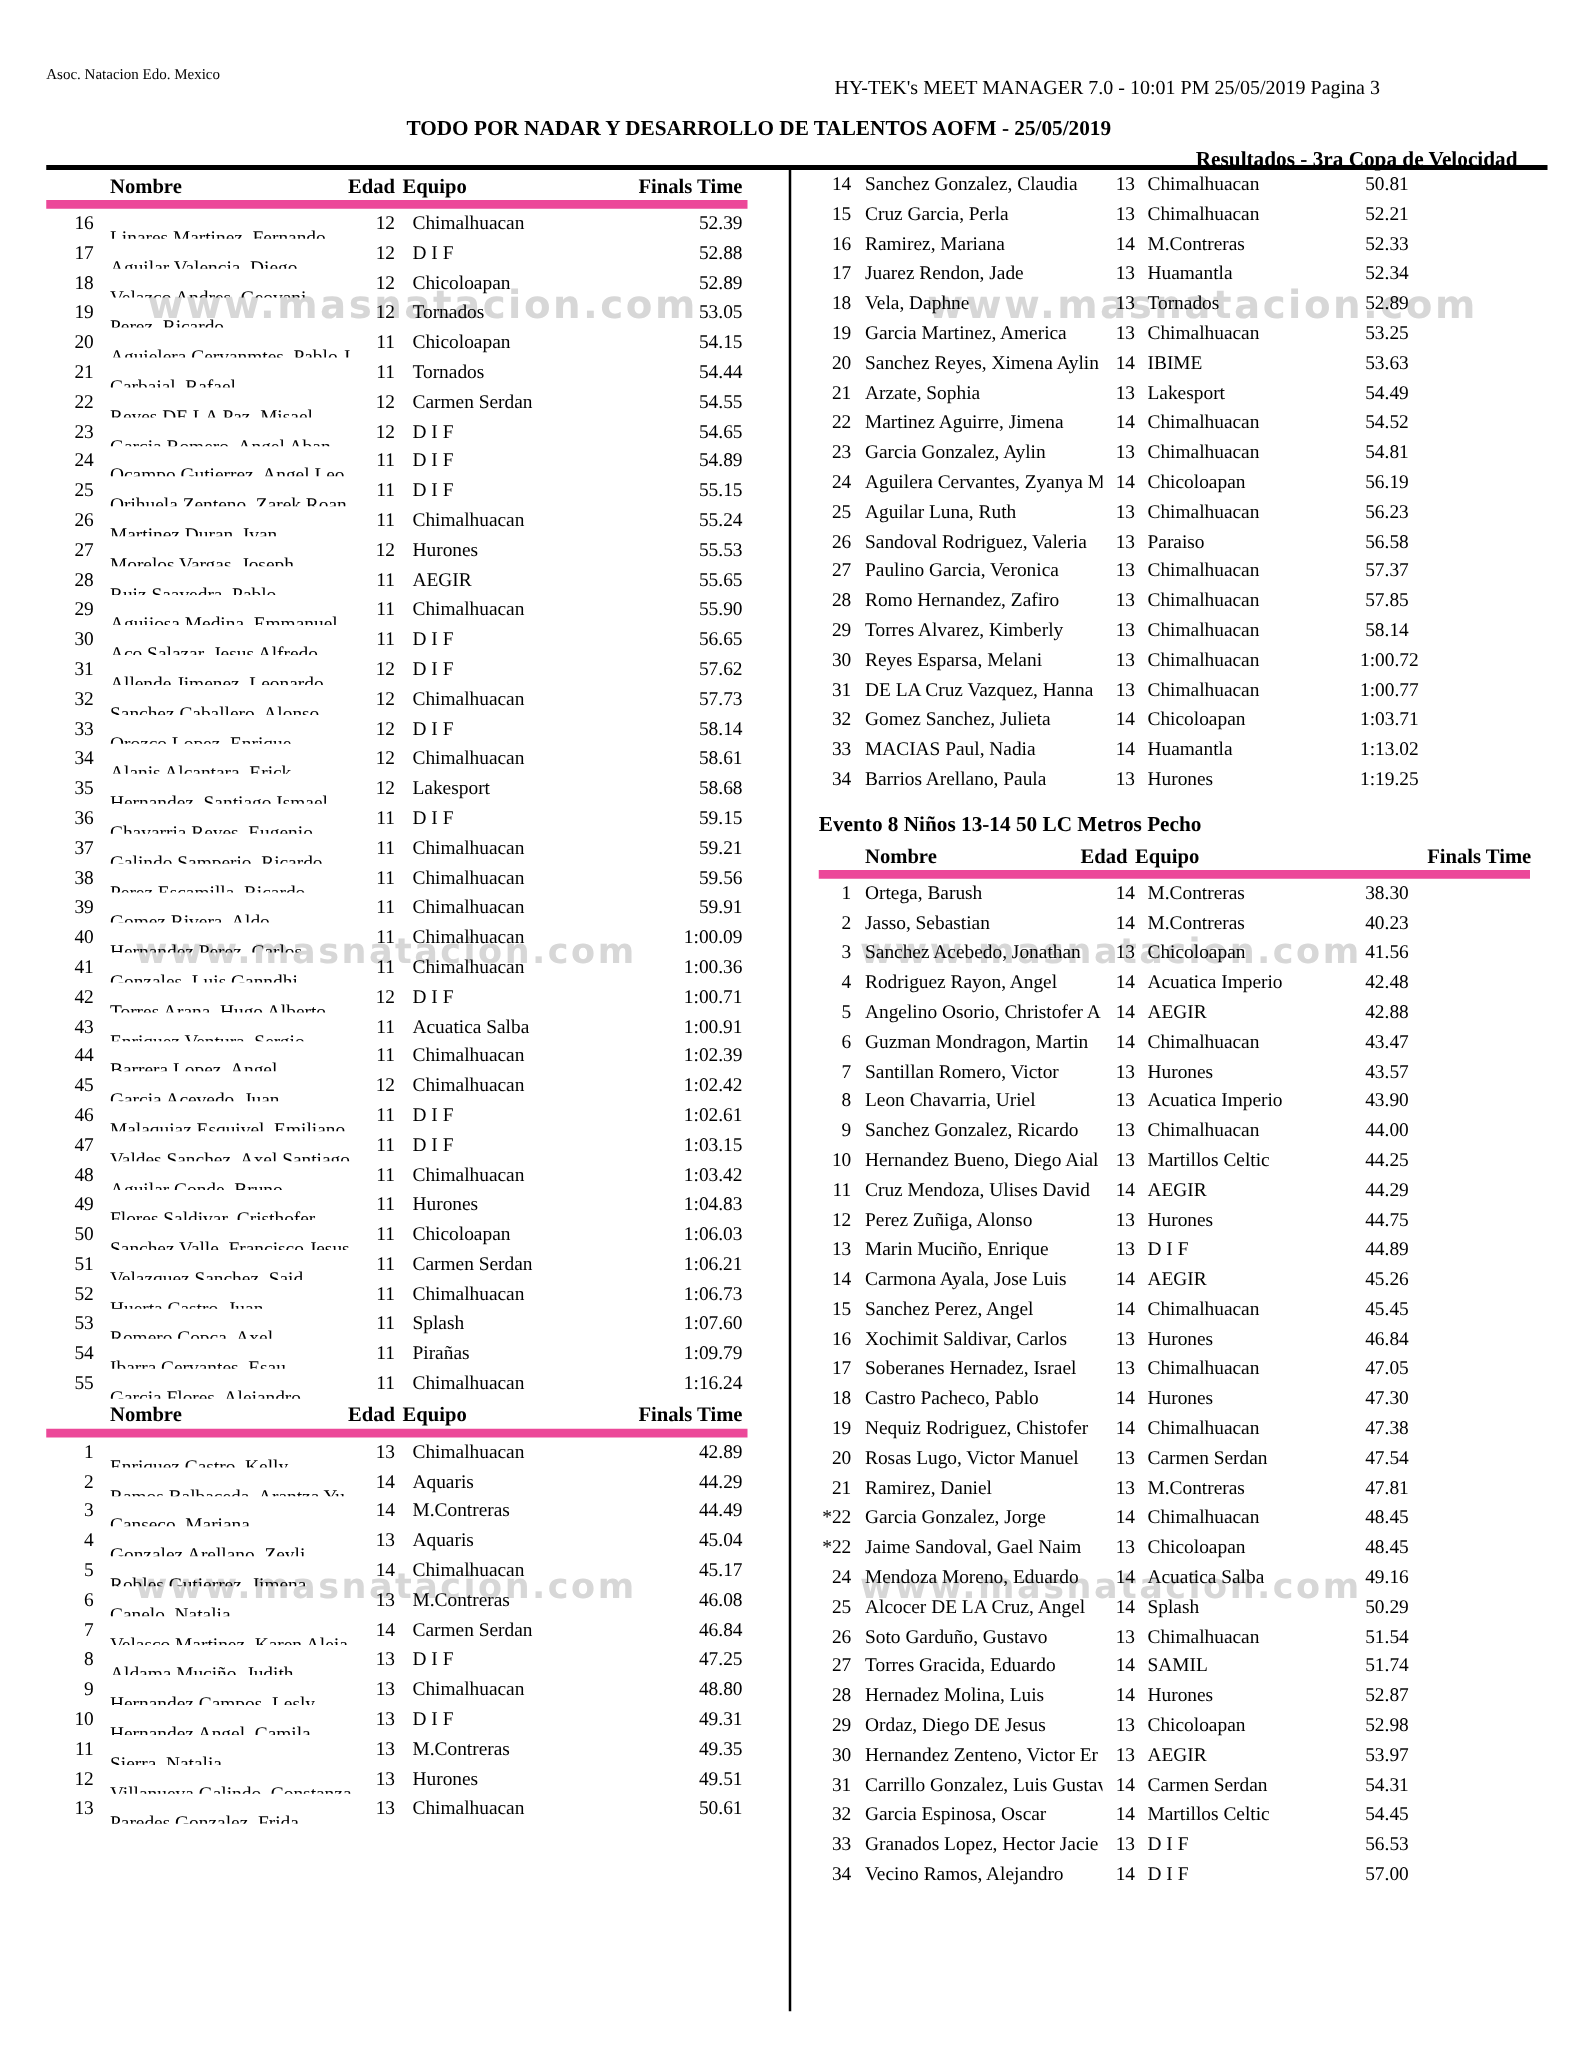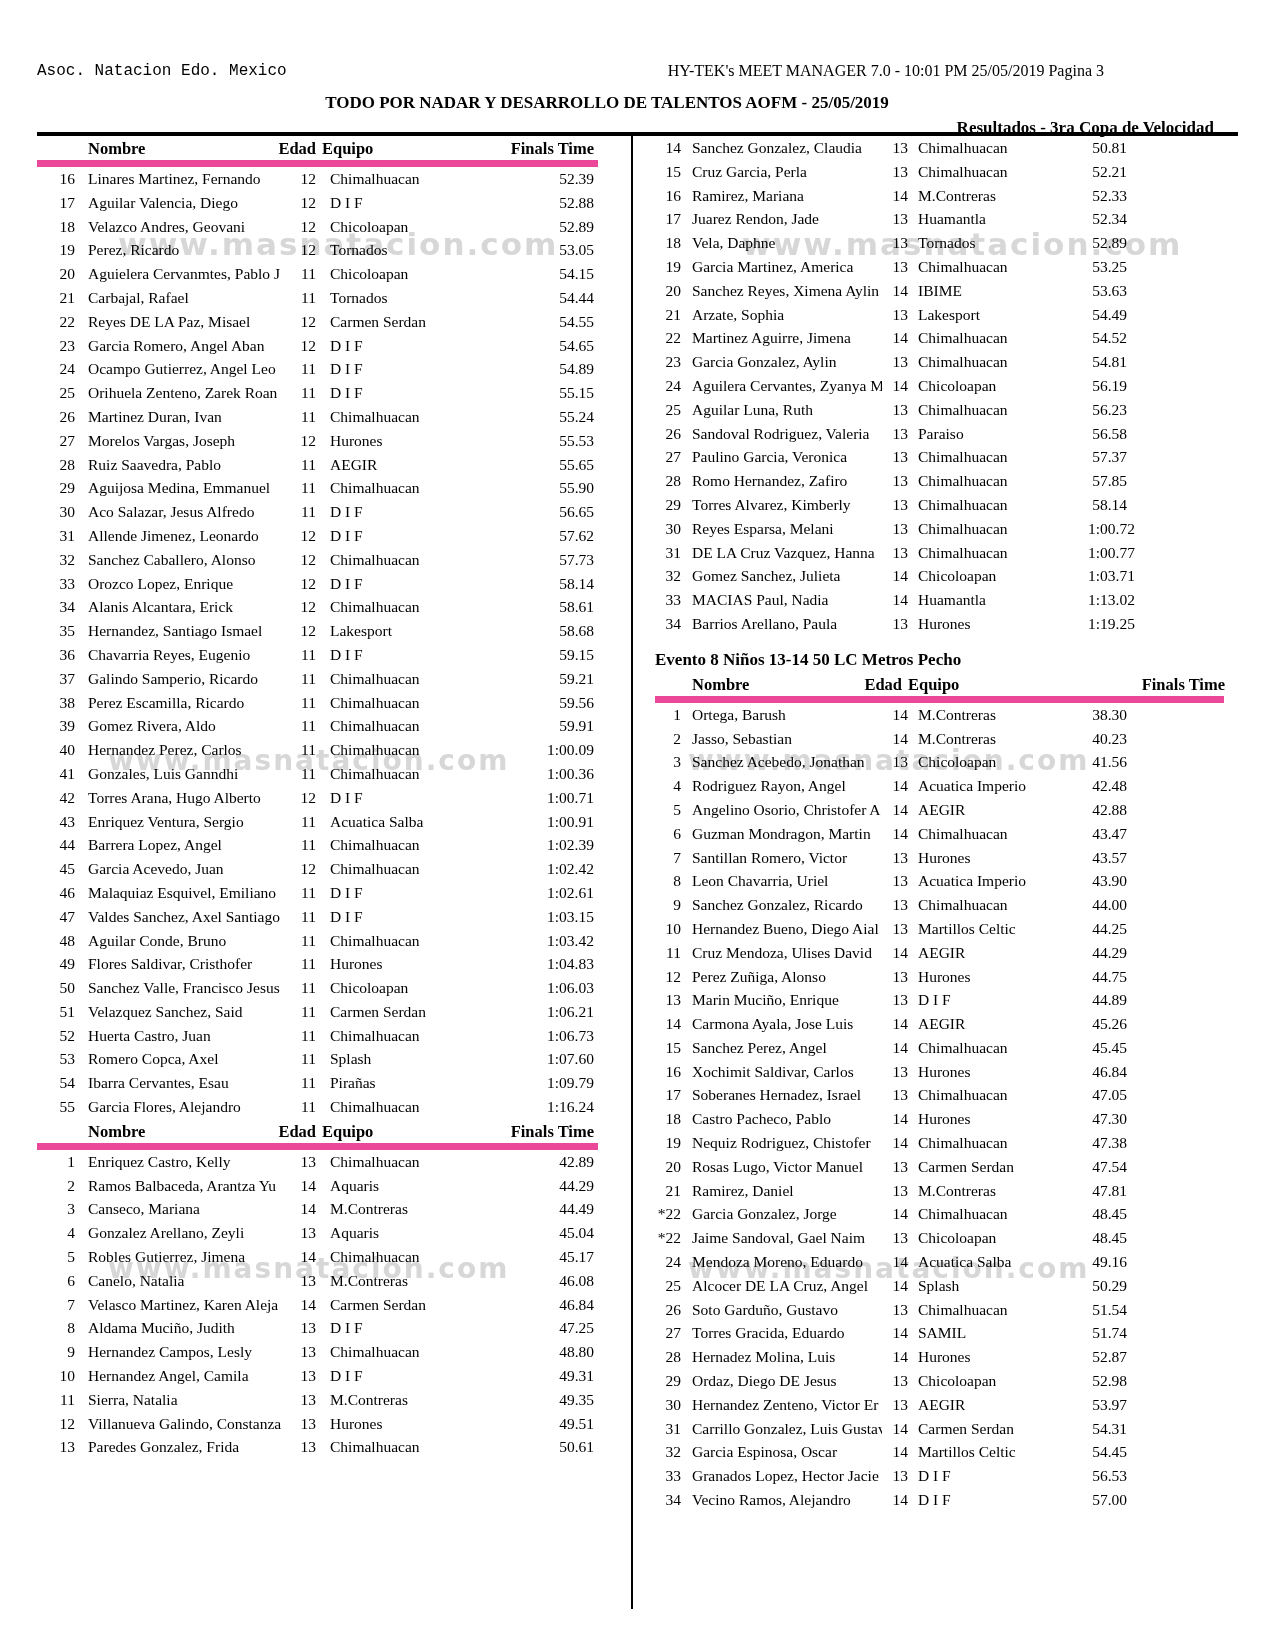--- a/index.html
+++ b/index.html
@@ -1,21 +1,21 @@
 <!DOCTYPE html>
 <html><head>
 <meta charset="utf-8">
 <style>
   html,body{margin:0;padding:0;}
   body{
     width:1275px;height:1650px;position:relative;background:#ffffff;color:#000;
     font-family:"Liberation Serif", serif;
     -webkit-font-smoothing:antialiased;
   }
-  .page-header-left{position:absolute;left:37px;top:62px;font-size:16px;white-space:nowrap;font-family:Liberation Mono, monospace;}
+  .page-header-left{position:absolute;left:37px;top:52px;font-size:12px;white-space:nowrap;}
   .page-header-right{position:absolute;right:171px;top:62px;font-size:16px;white-space:nowrap;}
   .head-center{position:absolute;left:0;width:1214px;text-align:center;font-weight:bold;font-size:17px;white-space:nowrap;}
   .meet-title{top:93px;}
   .meet-subtitle{top:118px;text-align:right;}
   .top-rule{position:absolute;left:37px;top:132px;width:1201px;height:4px;background:#000;}
   .col-divider{position:absolute;left:631px;top:136px;width:2px;height:1473px;background:#000;}
 
   .column{position:absolute;top:136px;}
   .column.left{left:37px;width:561px;}
   .column.right{left:655px;width:580px;}
@@ -37,21 +37,21 @@
   .right .h-finals{right:-1px;}
 
   .rows{font-size:15.5px;}
   .row{display:flex;height:23.8px;line-height:23.8px;white-space:nowrap;}
   .c-place{text-align:right;flex:none;}
   .c-name{overflow:hidden;flex:none;}
   .c-age{text-align:right;flex:none;}
   .c-team{overflow:hidden;flex:none;}
   .c-time{flex:1;text-align:right;}
   .left .c-place{width:38px;}
-  .left .c-name{margin-left:13px;width:202px;}
+  .left .c-name{margin-left:13px;width:202px;margin-top:12px;}
   .left .c-age{width:26px;}
   .left .c-team{margin-left:14px;width:150px;}
   .left .c-time{margin-right:4px;}
   .right .c-place{width:26px;}
   .right .c-name{margin-left:11px;width:190px;}
   .right .c-age{width:26px;}
   .right .c-team{margin-left:10px;width:170px;}
   .right .c-time{margin-right:108px;}
 
   .watermark{

